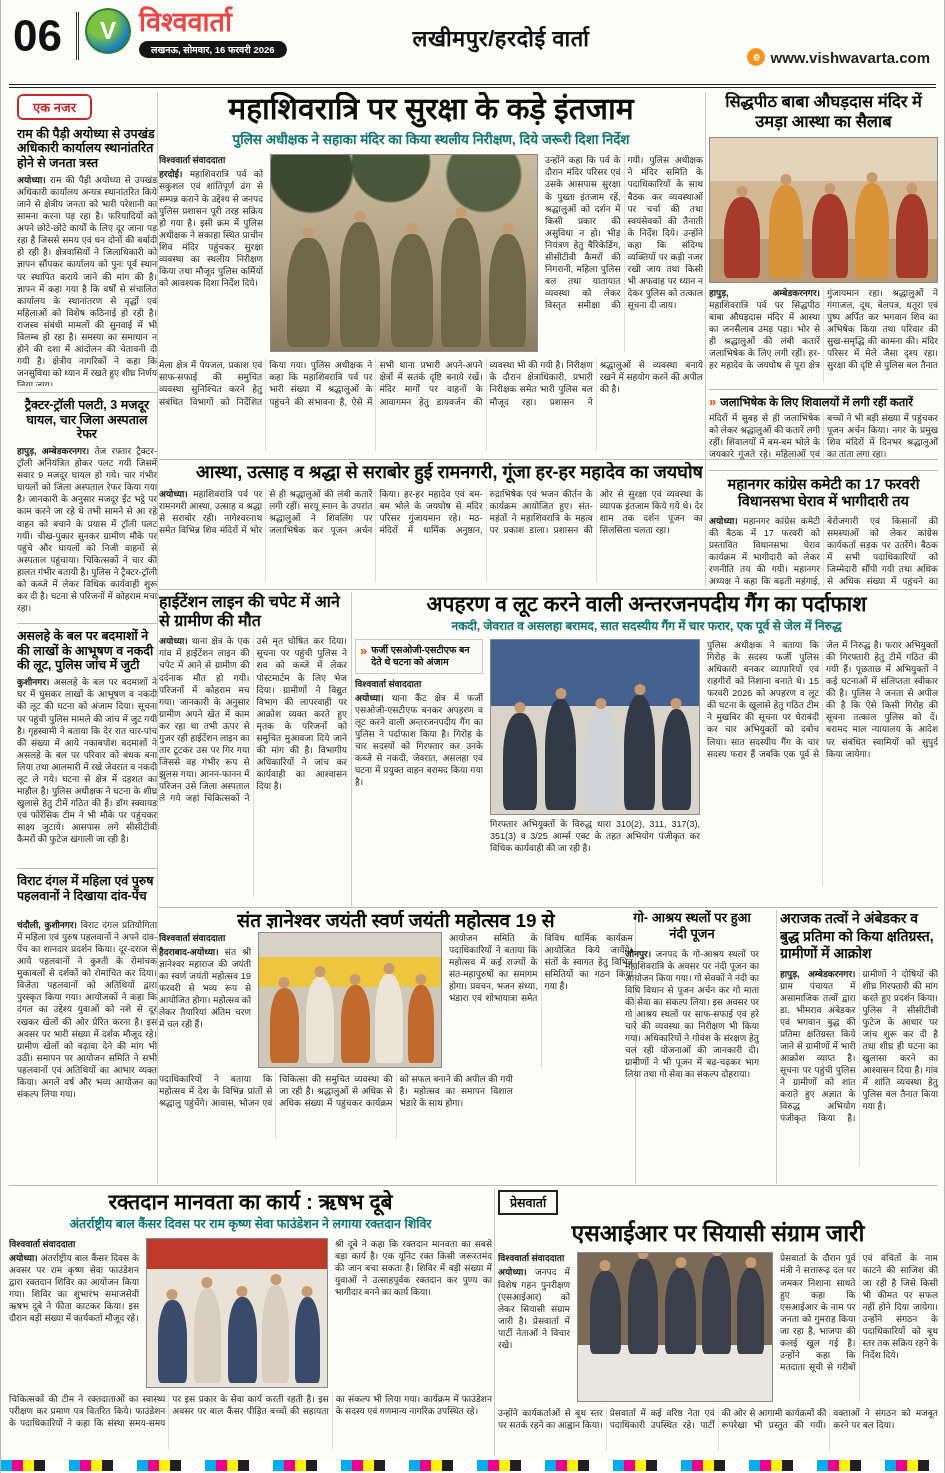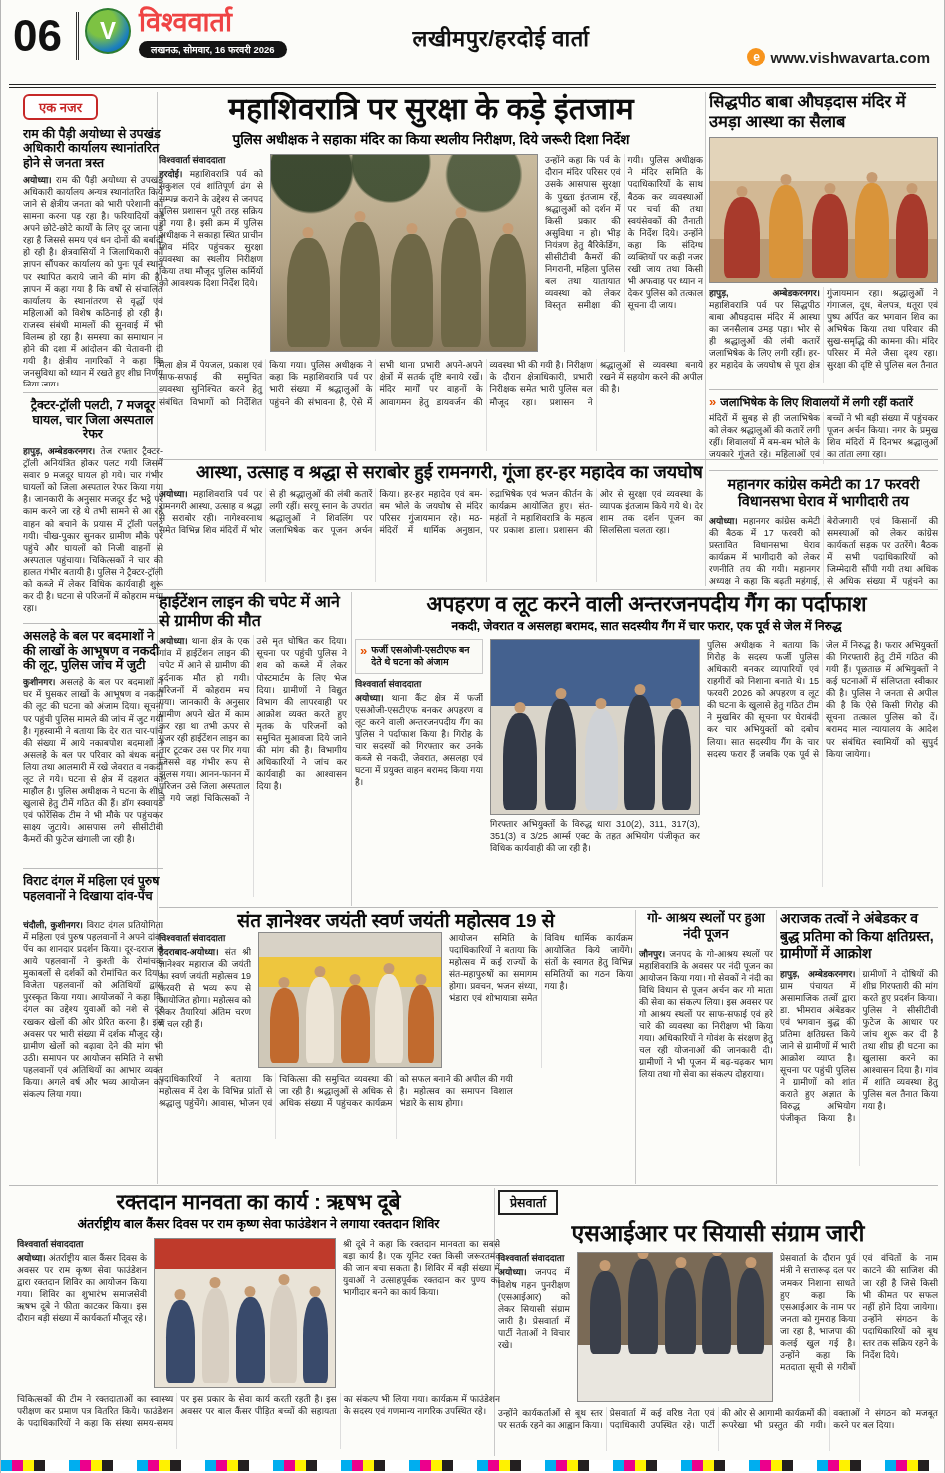--- a/index.html
+++ b/index.html
@@ -23,21 +23,21 @@
             font-size:22px;font-weight:bold;letter-spacing:.5px}
   .website{position:absolute;right:14px;top:48px;display:flex;align-items:center;
             font-size:15px;font-weight:bold;color:#222}
   .e-icon{width:18px;height:18px;border-radius:50%;background:#f7941d;color:#fff;
             font-weight:bold;font-size:12px;display:inline-flex;align-items:center;
             justify-content:center;margin-right:5px}
   .dbl-rule{position:absolute;left:8px;right:8px;top:84px;height:4px;
             border-top:1px solid #222;border-bottom:1px solid #222}
   
   .hl{font-weight:bold;color:#0d0d0d;line-height:1.15}
-  .sub{font-weight:bold;text-align:center;color:#000000;line-height:1.25}
+  .sub{font-weight:bold;text-align:center;color:#0f766e;line-height:1.25}
   .body{font-size:9px;line-height:1.34;text-align:justify;color:#1c1c1c;overflow:hidden}
   .byline{display:block;font-weight:bold;font-size:9px;margin-bottom:2px}
   .dl{font-weight:bold}
   .c2{column-count:2;column-gap:7px;column-rule:1px solid #ddd}
   .c3{column-count:3;column-gap:7px;column-rule:1px solid #ddd}
   .c4{column-count:4;column-gap:7px;column-rule:1px solid #ddd}
   .c5{column-count:5;column-gap:7px;column-rule:1px solid #ddd}
   .row{display:flex;gap:7px}
   .sep{border-top:1px solid #bbb;margin-top:6px;padding-top:5px}
   .hr{position:absolute;height:1px;background:#b9b9b9}
@@ -110,31 +110,31 @@
   <div class="vr" style="left:704px;top:92px;height:494px"></div>
   <div class="vr" style="left:350px;top:592px;height:314px"></div>
   <div class="vr" style="left:634px;top:910px;height:274px"></div>
   <div class="vr" style="left:775px;top:910px;height:274px"></div>
   <div class="vr" style="left:493px;top:1188px;height:268px"></div>
   <div class="hr" style="left:158px;top:459px;width:779px"></div>
   <div class="hr" style="left:158px;top:589px;width:779px"></div>
   <div class="hr" style="left:158px;top:907px;width:779px"></div>
   <div class="hr" style="left:8px;top:1185px;width:929px"></div>
 
-  <section class="abs" style="left:22px;top:94px;width:148px;height:1090px;overflow:hidden;padding-right:8px">
+  <section class="abs" style="left:16px;top:94px;width:148px;height:1090px;overflow:hidden;padding-right:8px">
     <div class="ek-box">एक नजर</div>
     <article>
       <h3 class="hl" style="font-size:12.5px;margin:7px 0 4px">राम की पैड़ी अयोध्या से उपखंड अधिकारी कार्यालय स्थानांतरित होने से जनता त्रस्त</h3>
       <div class="body" style="height:212px">
         <b class="dl">अयोध्या।</b>
         <span>राम की पैड़ी अयोध्या से उपखंड अधिकारी कार्यालय अन्यत्र स्थानांतरित किये जाने से क्षेत्रीय जनता को भारी परेशानी का सामना करना पड़ रहा है। फरियादियों को अपने छोटे-छोटे कार्यों के लिए दूर जाना पड़ रहा है जिससे समय एवं धन दोनों की बर्बादी हो रही है। क्षेत्रवासियों ने जिलाधिकारी को ज्ञापन सौंपकर कार्यालय को पुनः पूर्व स्थान पर स्थापित कराये जाने की मांग की है। ज्ञापन में कहा गया है कि वर्षों से संचालित कार्यालय के स्थानांतरण से वृद्धों एवं महिलाओं को विशेष कठिनाई हो रही है। राजस्व संबंधी मामलों की सुनवाई में भी विलम्ब हो रहा है। समस्या का समाधान न होने की दशा में आंदोलन की चेतावनी दी गयी है। क्षेत्रीय नागरिकों ने कहा कि जनसुविधा को ध्यान में रखते हुए शीघ्र निर्णय लिया जाय।</span>
       </div>
     </article>
     <article class="sep">
-      <h3 class="hl" style="font-size:12.5px;text-align:center;margin-bottom:4px">ट्रैक्टर-ट्रॉली पलटी, 7 मजदूर घायल, चार जिला अस्पताल रेफर</h3>
+      <h3 class="hl" style="font-size:12.5px;text-align:center;margin-bottom:4px">ट्रैक्टर-ट्रॉली पलटी, 3 मजदूर घायल, चार जिला अस्पताल रेफर</h3>
       <div class="body" style="height:172px">
         <b class="dl">हापुड़, अम्बेडकरनगर।</b>
         <span>तेज रफ्तार ट्रैक्टर-ट्रॉली अनियंत्रित होकर पलट गयी जिसमें सवार 9 मजदूर घायल हो गये। चार गंभीर घायलों को जिला अस्पताल रेफर किया गया है। जानकारी के अनुसार मजदूर ईंट भट्ठे पर काम करने जा रहे थे तभी सामने से आ रहे वाहन को बचाने के प्रयास में ट्रॉली पलट गयी। चीख-पुकार सुनकर ग्रामीण मौके पर पहुंचे और घायलों को निजी वाहनों से अस्पताल पहुंचाया। चिकित्सकों ने चार की हालत गंभीर बतायी है। पुलिस ने ट्रैक्टर-ट्रॉली को कब्जे में लेकर विधिक कार्यवाही शुरू कर दी है। घटना से परिजनों में कोहराम मचा रहा।</span>
       </div>
     </article>
     <article class="sep">
       <h3 class="hl" style="font-size:12.5px;margin-bottom:4px">असलहे के बल पर बदमाशों ने की लाखों के आभूषण व नकदी की लूट, पुलिस जांच में जुटी</h3>
       <div class="body" style="height:186px">
         <b class="dl">कुशीनगर।</b>
         <span>असलहे के बल पर बदमाशों ने घर में घुसकर लाखों के आभूषण व नकदी की लूट की घटना को अंजाम दिया। सूचना पर पहुंची पुलिस मामले की जांच में जुट गयी है। गृहस्वामी ने बताया कि देर रात चार-पांच की संख्या में आये नकाबपोश बदमाशों ने असलहे के बल पर परिवार को बंधक बना लिया तथा आलमारी में रखे जेवरात व नकदी लूट ले गये। घटना से क्षेत्र में दहशत का माहौल है। पुलिस अधीक्षक ने घटना के शीघ्र खुलासे हेतु टीमें गठित की हैं। डॉग स्क्वायड एवं फोरेंसिक टीम ने भी मौके पर पहुंचकर साक्ष्य जुटाये। आसपास लगे सीसीटीवी कैमरों की फुटेज खंगाली जा रही है।</span>
@@ -169,21 +169,21 @@
         <span>उन्होंने कहा कि पर्व के दौरान मंदिर परिसर एवं उसके आसपास सुरक्षा के पुख्ता इंतजाम रहें, श्रद्धालुओं को दर्शन में किसी प्रकार की असुविधा न हो। भीड़ नियंत्रण हेतु बैरिकेडिंग, सीसीटीवी कैमरों की निगरानी, महिला पुलिस बल तथा यातायात व्यवस्था को लेकर विस्तृत समीक्षा की गयी। पुलिस अधीक्षक ने मंदिर समिति के पदाधिकारियों के साथ बैठक कर व्यवस्थाओं पर चर्चा की तथा स्वयंसेवकों की तैनाती के निर्देश दिये। उन्होंने कहा कि संदिग्ध व्यक्तियों पर कड़ी नजर रखी जाय तथा किसी भी अफवाह पर ध्यान न देकर पुलिस को तत्काल सूचना दी जाय।</span>
       </div>
     </div>
     <div class="body c5" style="margin-top:7px;height:92px">
       <span>मेला क्षेत्र में पेयजल, प्रकाश एवं साफ-सफाई की समुचित व्यवस्था सुनिश्चित करने हेतु संबंधित विभागों को निर्देशित किया गया। पुलिस अधीक्षक ने कहा कि महाशिवरात्रि पर्व पर भारी संख्या में श्रद्धालुओं के पहुंचने की संभावना है, ऐसे में सभी थाना प्रभारी अपने-अपने क्षेत्रों में सतर्क दृष्टि बनाये रखें। मंदिर मार्गों पर वाहनों के आवागमन हेतु डायवर्जन की व्यवस्था भी की गयी है। निरीक्षण के दौरान क्षेत्राधिकारी, प्रभारी निरीक्षक समेत भारी पुलिस बल मौजूद रहा। प्रशासन ने श्रद्धालुओं से व्यवस्था बनाये रखने में सहयोग करने की अपील की है।</span>
     </div>
   </section>
 
   <section class="abs" style="left:708px;top:92px;width:229px;height:494px;overflow:hidden">
     <article>
-      <h2 class="hl" style="font-size:16.5px;text-align:left;line-height:1.2">सिद्धपीठ बाबा औघड़दास मंदिर में उमड़ा आस्था का सैलाब</h2>
+      <h2 class="hl" style="font-size:16.5px;text-align:center;line-height:1.2">सिद्धपीठ बाबा औघड़दास मंदिर में उमड़ा आस्था का सैलाब</h2>
       <div class="photo ph-sidd" style="width:100%;height:146px;margin:5px 0 4px">
         <i></i>
           <i></i>
           <i></i>
           <i></i>
           <i></i>
       </div>
       <div class="body c2" style="height:96px">
         <b class="dl">हापुड़, अम्बेडकरनगर।</b>
         <span>महाशिवरात्रि पर्व पर सिद्धपीठ बाबा औघड़दास मंदिर में आस्था का जनसैलाब उमड़ पड़ा। भोर से ही श्रद्धालुओं की लंबी कतारें जलाभिषेक के लिए लगी रहीं। हर-हर महादेव के जयघोष से पूरा क्षेत्र गुंजायमान रहा। श्रद्धालुओं ने गंगाजल, दूध, बेलपत्र, धतूरा एवं पुष्प अर्पित कर भगवान शिव का अभिषेक किया तथा परिवार की सुख-समृद्धि की कामना की। मंदिर परिसर में मेले जैसा दृश्य रहा। सुरक्षा की दृष्टि से पुलिस बल तैनात रहा तथा स्वयंसेवक व्यवस्था बनाने में सहयोग करते दिखे।</span>
@@ -273,37 +273,37 @@
       </div>
       <div class="body c2" style="flex:1;height:136px">
         <span>आयोजन समिति के पदाधिकारियों ने बताया कि महोत्सव में कई राज्यों के संत-महापुरुषों का समागम होगा। प्रवचन, भजन संध्या, भंडारा एवं शोभायात्रा समेत विविध धार्मिक कार्यक्रम आयोजित किये जायेंगे। संतों के स्वागत हेतु विभिन्न समितियों का गठन किया गया है।</span>
       </div>
     </div>
     <div class="body c4" style="margin-top:5px;height:66px">
       <span>पदाधिकारियों ने बताया कि महोत्सव में देश के विभिन्न प्रांतों से श्रद्धालु पहुंचेंगे। आवास, भोजन एवं चिकित्सा की समुचित व्यवस्था की जा रही है। श्रद्धालुओं से अधिक से अधिक संख्या में पहुंचकर कार्यक्रम को सफल बनाने की अपील की गयी है। महोत्सव का समापन विशाल भंडारे के साथ होगा।</span>
     </div>
   </section>
 
-  <section class="abs" style="left:638px;top:910px;width:134px;height:274px;overflow:hidden">
+  <section class="abs" style="left:624px;top:910px;width:134px;height:274px;overflow:hidden">
     <h3 class="hl" style="font-size:13px;text-align:center;line-height:1.25">गो- आश्रय स्थलों पर हुआ नंदी पूजन</h3>
     <div class="body" style="height:232px;margin-top:5px">
       <b class="dl">जौनपुर।</b>
       <span>जनपद के गो-आश्रय स्थलों पर महाशिवरात्रि के अवसर पर नंदी पूजन का आयोजन किया गया। गो सेवकों ने नंदी का विधि विधान से पूजन अर्चन कर गो माता की सेवा का संकल्प लिया। इस अवसर पर गो आश्रय स्थलों पर साफ-सफाई एवं हरे चारे की व्यवस्था का निरीक्षण भी किया गया। अधिकारियों ने गोवंश के संरक्षण हेतु चल रही योजनाओं की जानकारी दी। ग्रामीणों ने भी पूजन में बढ़-चढ़कर भाग लिया तथा गो सेवा का संकल्प दोहराया।</span>
     </div>
   </section>
 
   <section class="abs" style="left:779px;top:910px;width:158px;height:274px;overflow:hidden">
     <h3 class="hl" style="font-size:14px;line-height:1.25">अराजक तत्वों ने अंबेडकर व बुद्ध प्रतिमा को किया क्षतिग्रस्त, ग्रामीणों में आक्रोश</h3>
     <div class="body c2" style="height:198px;margin-top:5px">
       <b class="dl">हापुड़, अम्बेडकरनगर।</b>
       <span>ग्राम पंचायत में असामाजिक तत्वों द्वारा डा. भीमराव अंबेडकर एवं भगवान बुद्ध की प्रतिमा क्षतिग्रस्त किये जाने से ग्रामीणों में भारी आक्रोश व्याप्त है। सूचना पर पहुंची पुलिस ने ग्रामीणों को शांत कराते हुए अज्ञात के विरुद्ध अभियोग पंजीकृत किया है। ग्रामीणों ने दोषियों की शीघ्र गिरफ्तारी की मांग करते हुए प्रदर्शन किया। पुलिस ने सीसीटीवी फुटेज के आधार पर जांच शुरू कर दी है तथा शीघ्र ही घटना का खुलासा करने का आश्वासन दिया है। गांव में शांति व्यवस्था हेतु पुलिस बल तैनात किया गया है।</span>
     </div>
   </section>
 
-  <section class="abs" style="left:16px;top:1190px;width:483px;height:266px;overflow:hidden">
+  <section class="abs" style="left:8px;top:1190px;width:483px;height:266px;overflow:hidden">
     <h2 class="hl" style="font-size:21px;text-align:center">रक्तदान मानवता का कार्य  :  ऋषभ दूबे</h2>
     <p class="sub" style="font-size:12.5px;margin:3px 0 5px">अंतर्राष्ट्रीय बाल कैंसर दिवस पर राम कृष्ण सेवा फाउंडेशन ने लगाया रक्तदान शिविर</p>
     <div class="row">
       <div class="body" style="width:130px;height:150px">
         <span class="byline">विश्ववार्ता संवाददाता</span>
         <b class="dl">अयोध्या।</b>
         <span>अंतर्राष्ट्रीय बाल कैंसर दिवस के अवसर पर राम कृष्ण सेवा फाउंडेशन द्वारा रक्तदान शिविर का आयोजन किया गया। शिविर का शुभारंभ समाजसेवी ऋषभ दूबे ने फीता काटकर किया। इस दौरान बड़ी संख्या में कार्यकर्ता मौजूद रहे।</span>
       </div>
       <div class="photo ph-rakt" style="width:182px;height:150px">
         <i></i>

